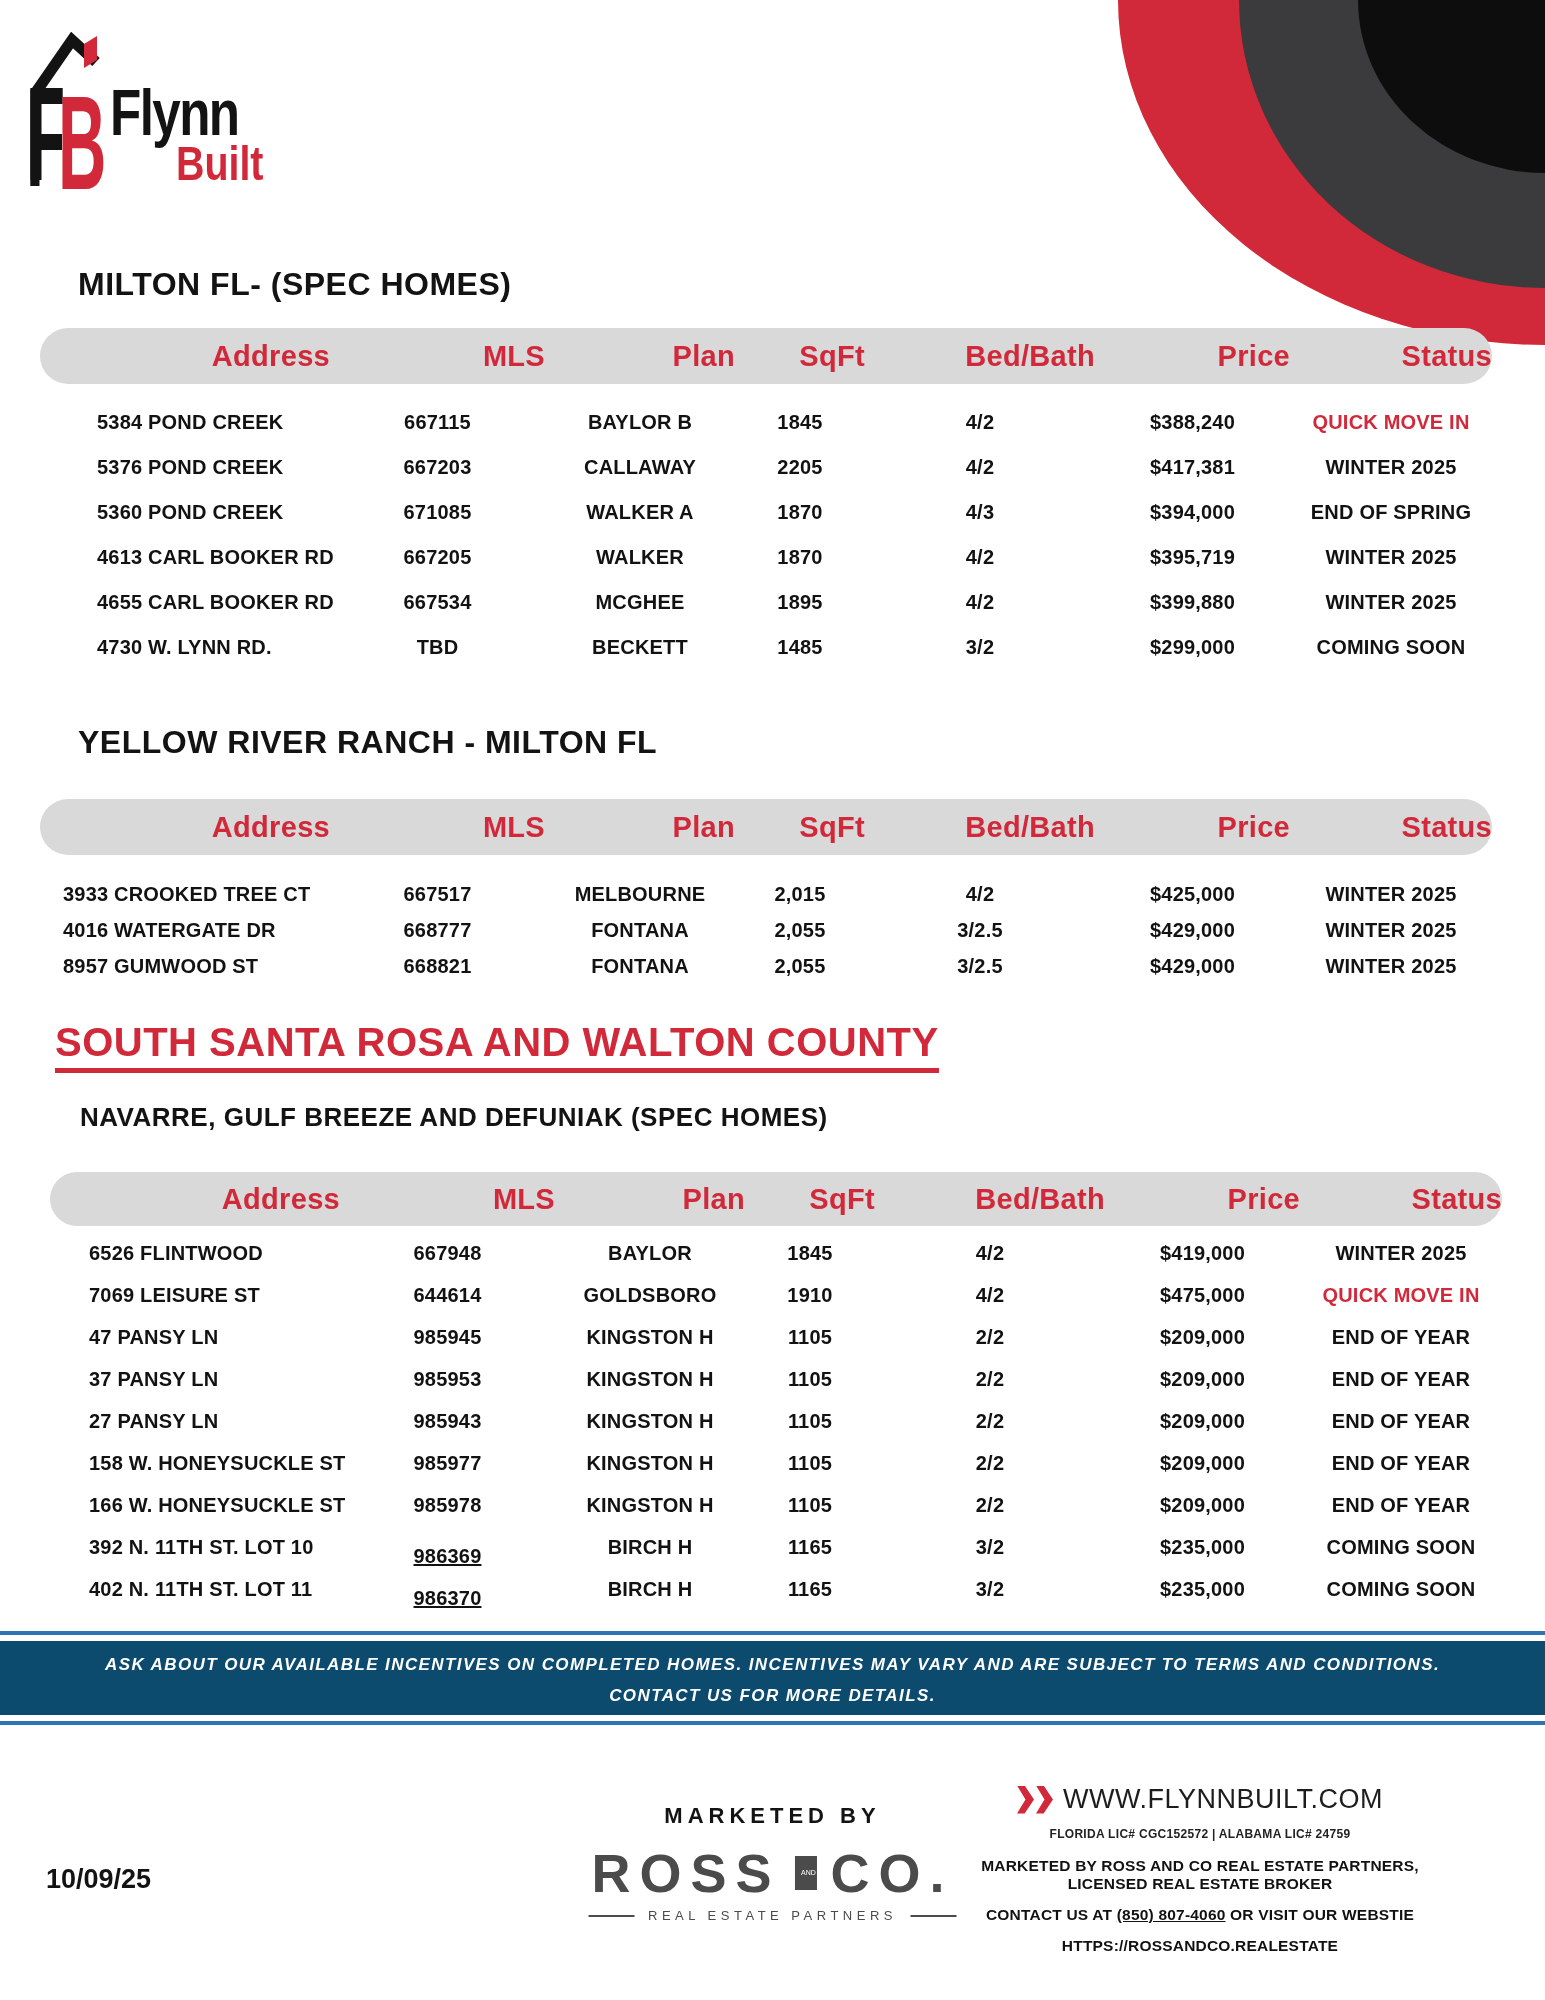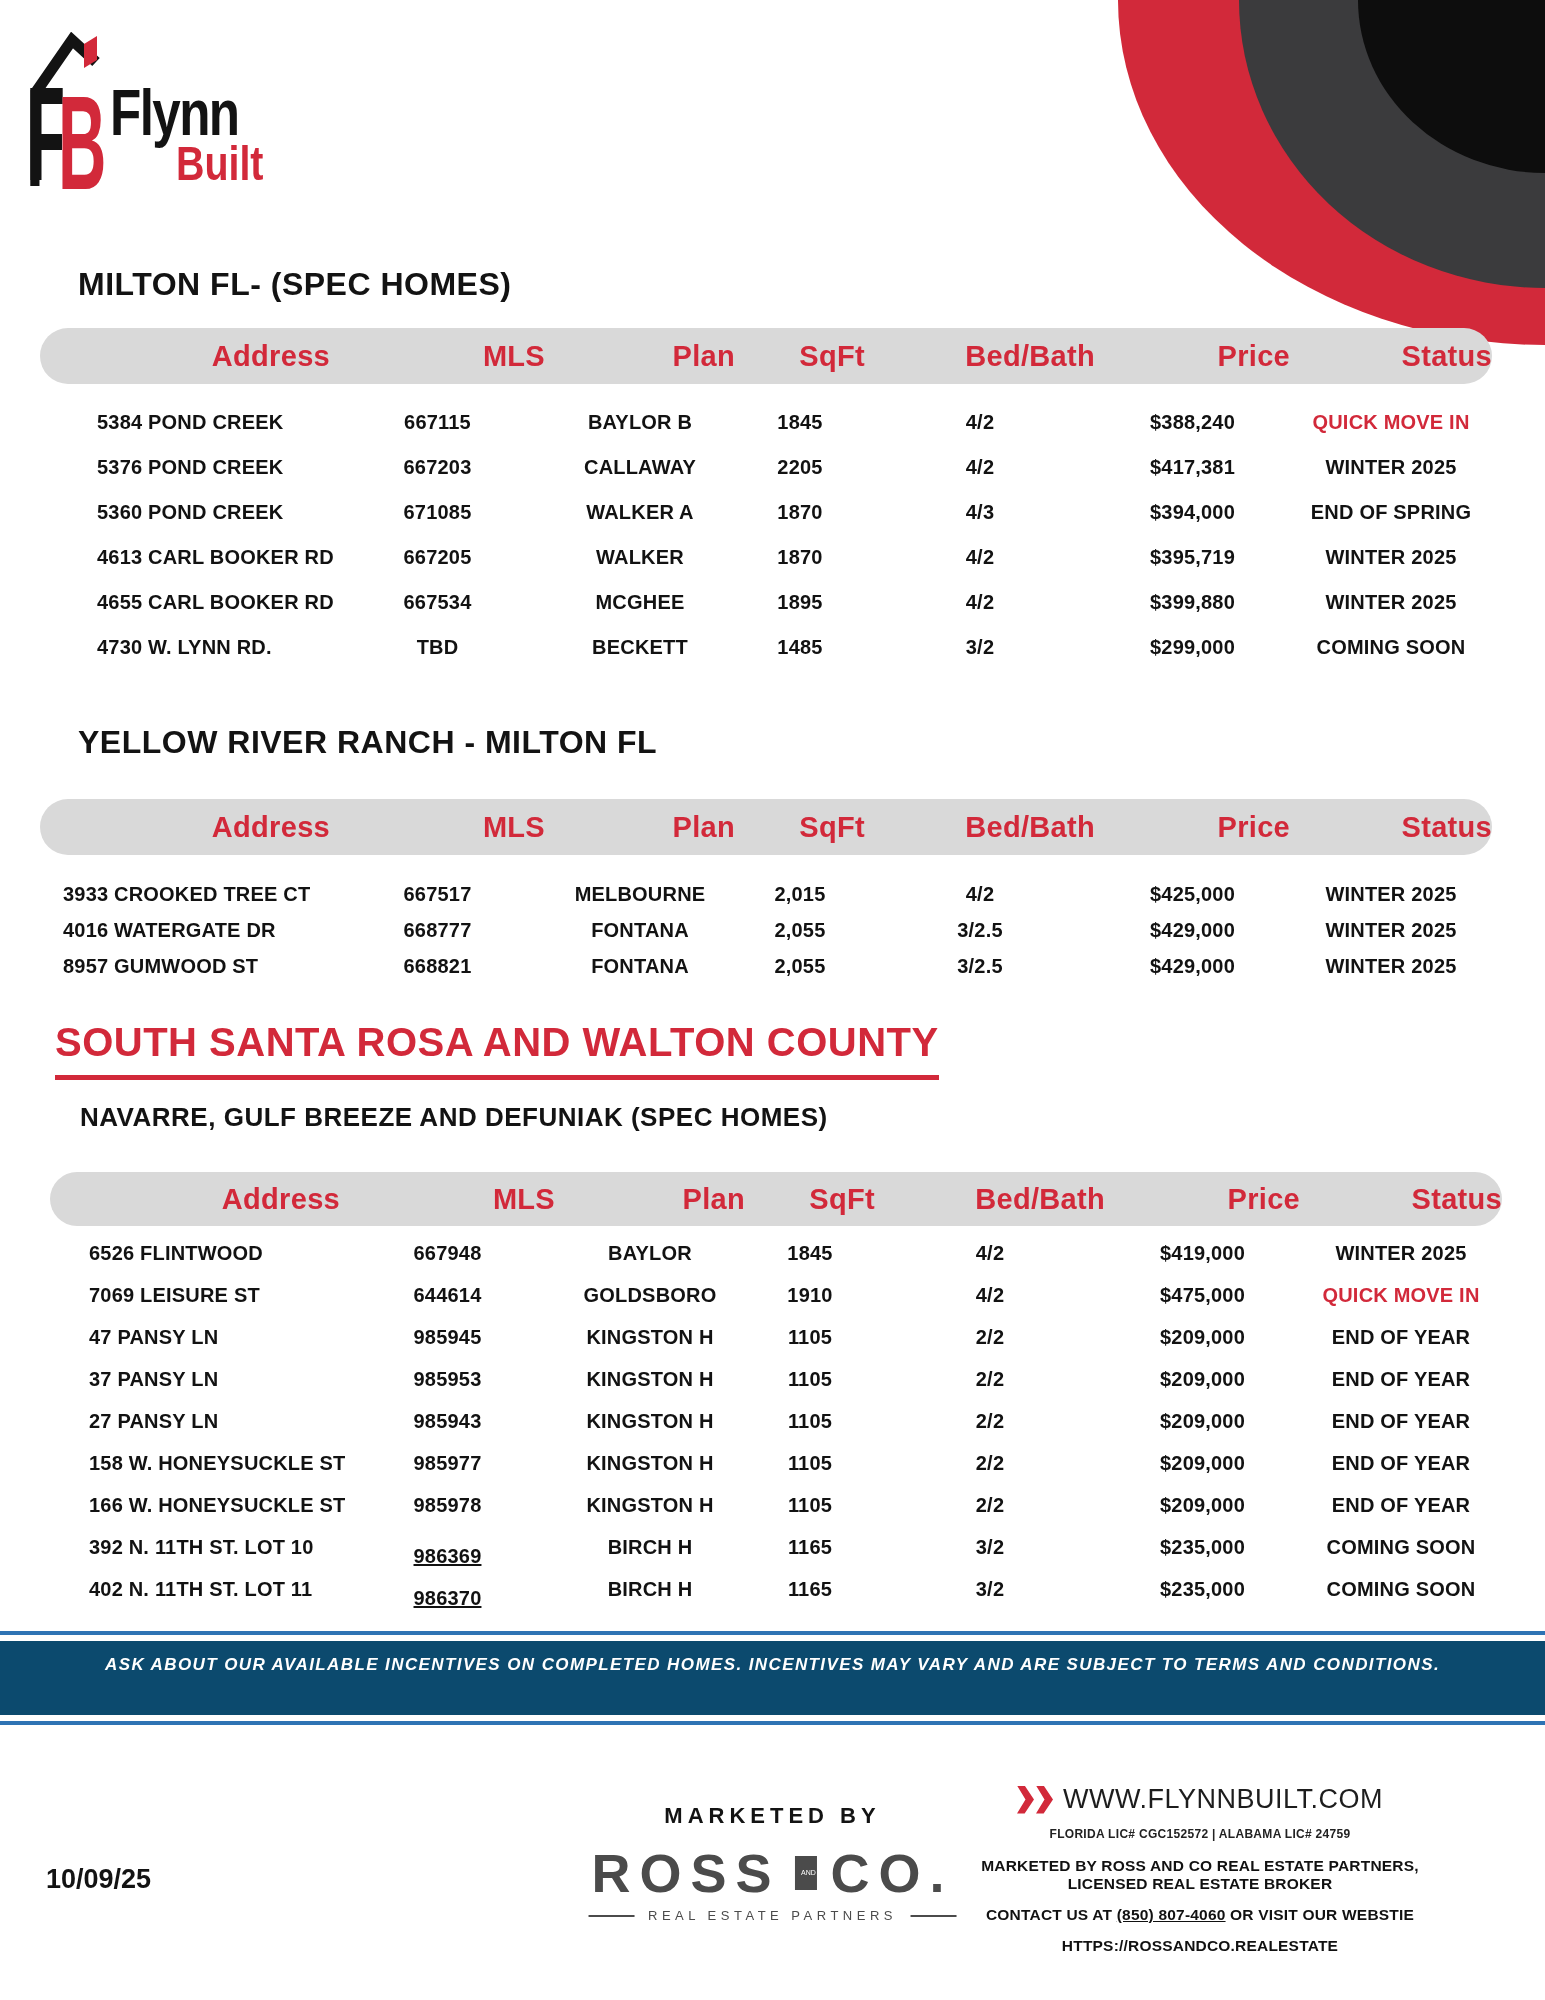--- a/index.html
+++ b/index.html
@@ -19,21 +19,21 @@
               color:var(--red);transform:scaleX(.82);transform-origin:left top;}
 
   
   .swoosh{position:absolute;right:0;top:0;}
 
   
   .sec-title{position:absolute;font-weight:700;color:#131313;letter-spacing:.5px;font-size:32px;white-space:nowrap;}
   #title1{left:78px;top:266px;}
   #title2{left:78px;top:724px;}
   #south-heading{position:absolute;left:55px;top:1020px;font-size:40px;font-weight:700;color:var(--red);
-                 border-bottom:5px solid var(--red);padding-bottom:10px;letter-spacing:.5px;white-space:nowrap;}
+                 border-bottom:5px solid var(--red);padding-bottom:3px;letter-spacing:.5px;white-space:nowrap;}
   #subtitle{left:80px;top:1102px;font-size:26px;}
 
   
   .table-bar{position:absolute;width:1452px;background:#d9d9d9;border-radius:28px;
              display:grid;grid-template-columns:var(--cols);align-items:center;}
   .hcell{text-align:right;color:var(--red);font-weight:700;font-size:29px;letter-spacing:.3px;}
   .rows{position:absolute;width:1452px;}
   .trow{display:grid;grid-template-columns:var(--cols);align-items:center;height:var(--rh);}
   .tcell{text-align:center;font-weight:700;font-size:20px;color:#121212;letter-spacing:.2px;white-space:nowrap;}
   .tcell.col0{text-align:left;padding-left:var(--apad);}
@@ -300,20 +300,21 @@
         <div class="tcell col3">1165</div>
         <div class="tcell col4">3/2</div>
         <div class="tcell col5">$235,000</div>
         <div class="tcell col6">COMING SOON</div>
       </div>
     </div>
 
   <div class="blue-line" id="blue1"></div>
   <div id="banner">
     <div>ASK ABOUT OUR AVAILABLE INCENTIVES ON COMPLETED HOMES. INCENTIVES MAY VARY AND ARE SUBJECT TO TERMS AND CONDITIONS.</div>
+    <div>CONTACT US FOR MORE DETAILS.</div>
   </div>
   <div class="blue-line" id="blue2"></div>
 
 
   <div id="footer-date">10/09/25</div>
 
   <div id="marketed-by">MARKETED BY</div>
   <div id="ross-logo">
     <span class="ross-word">ROSS</span>
     <span class="and-box">

